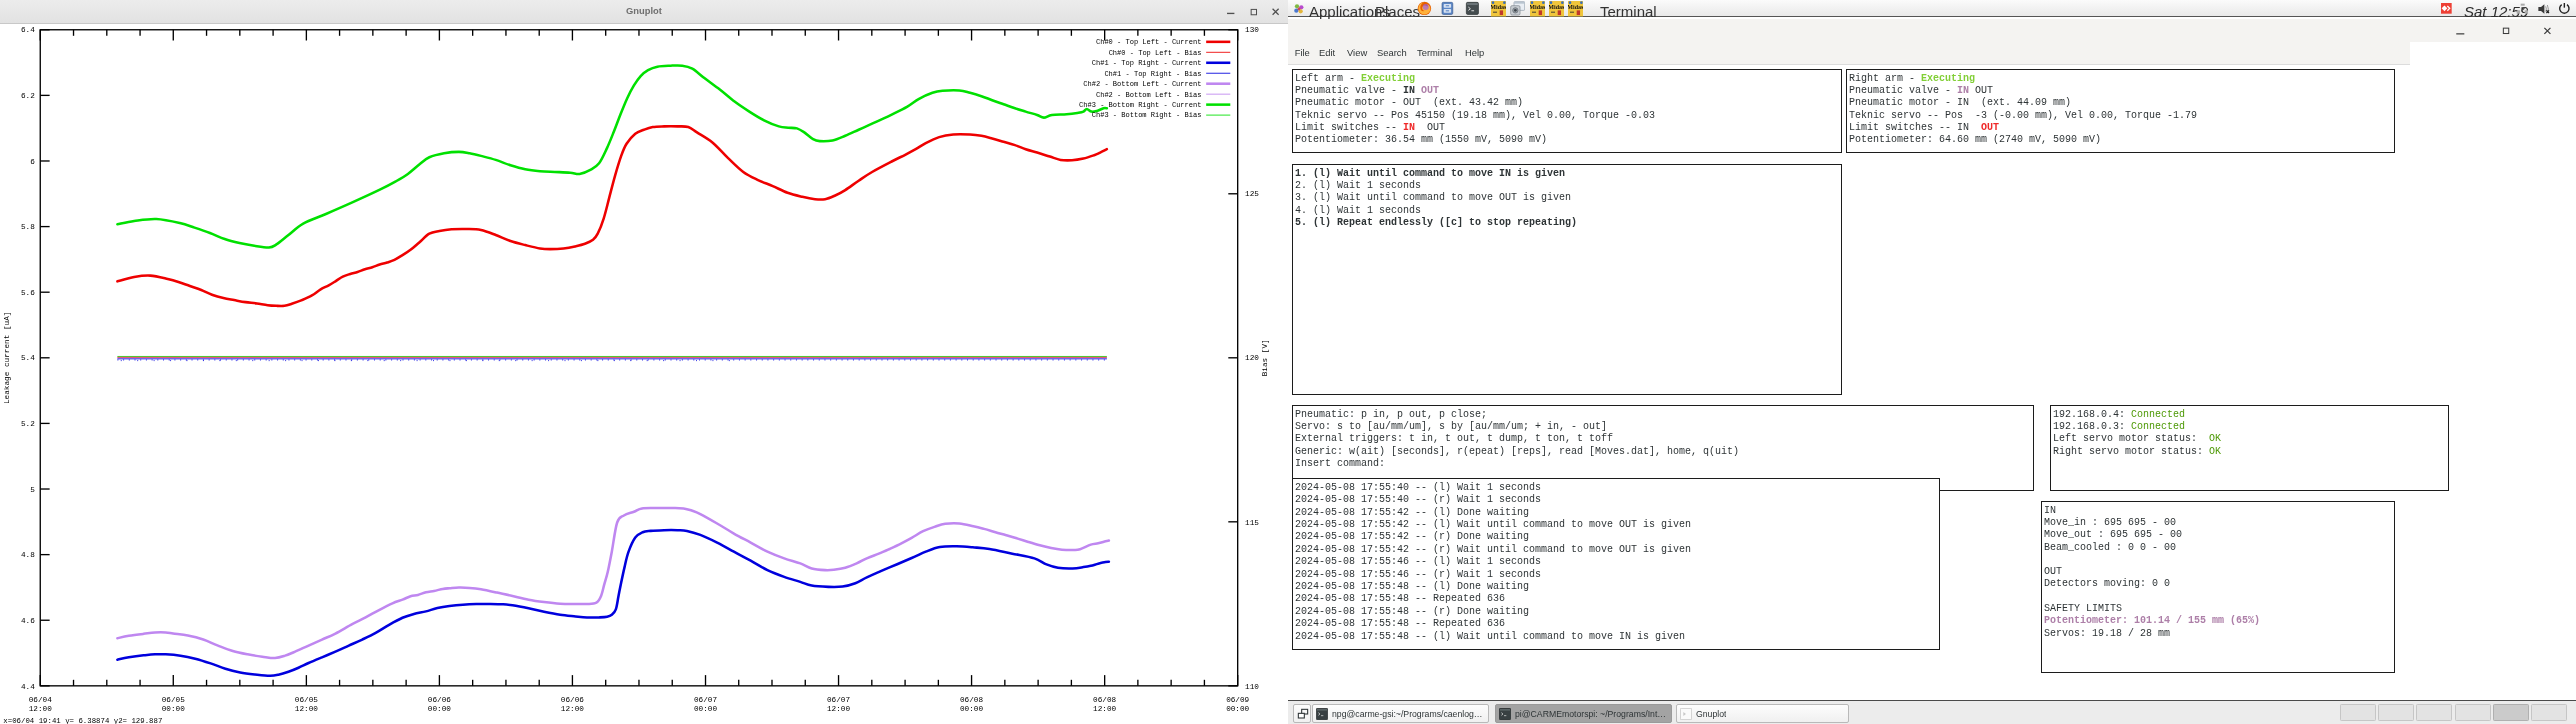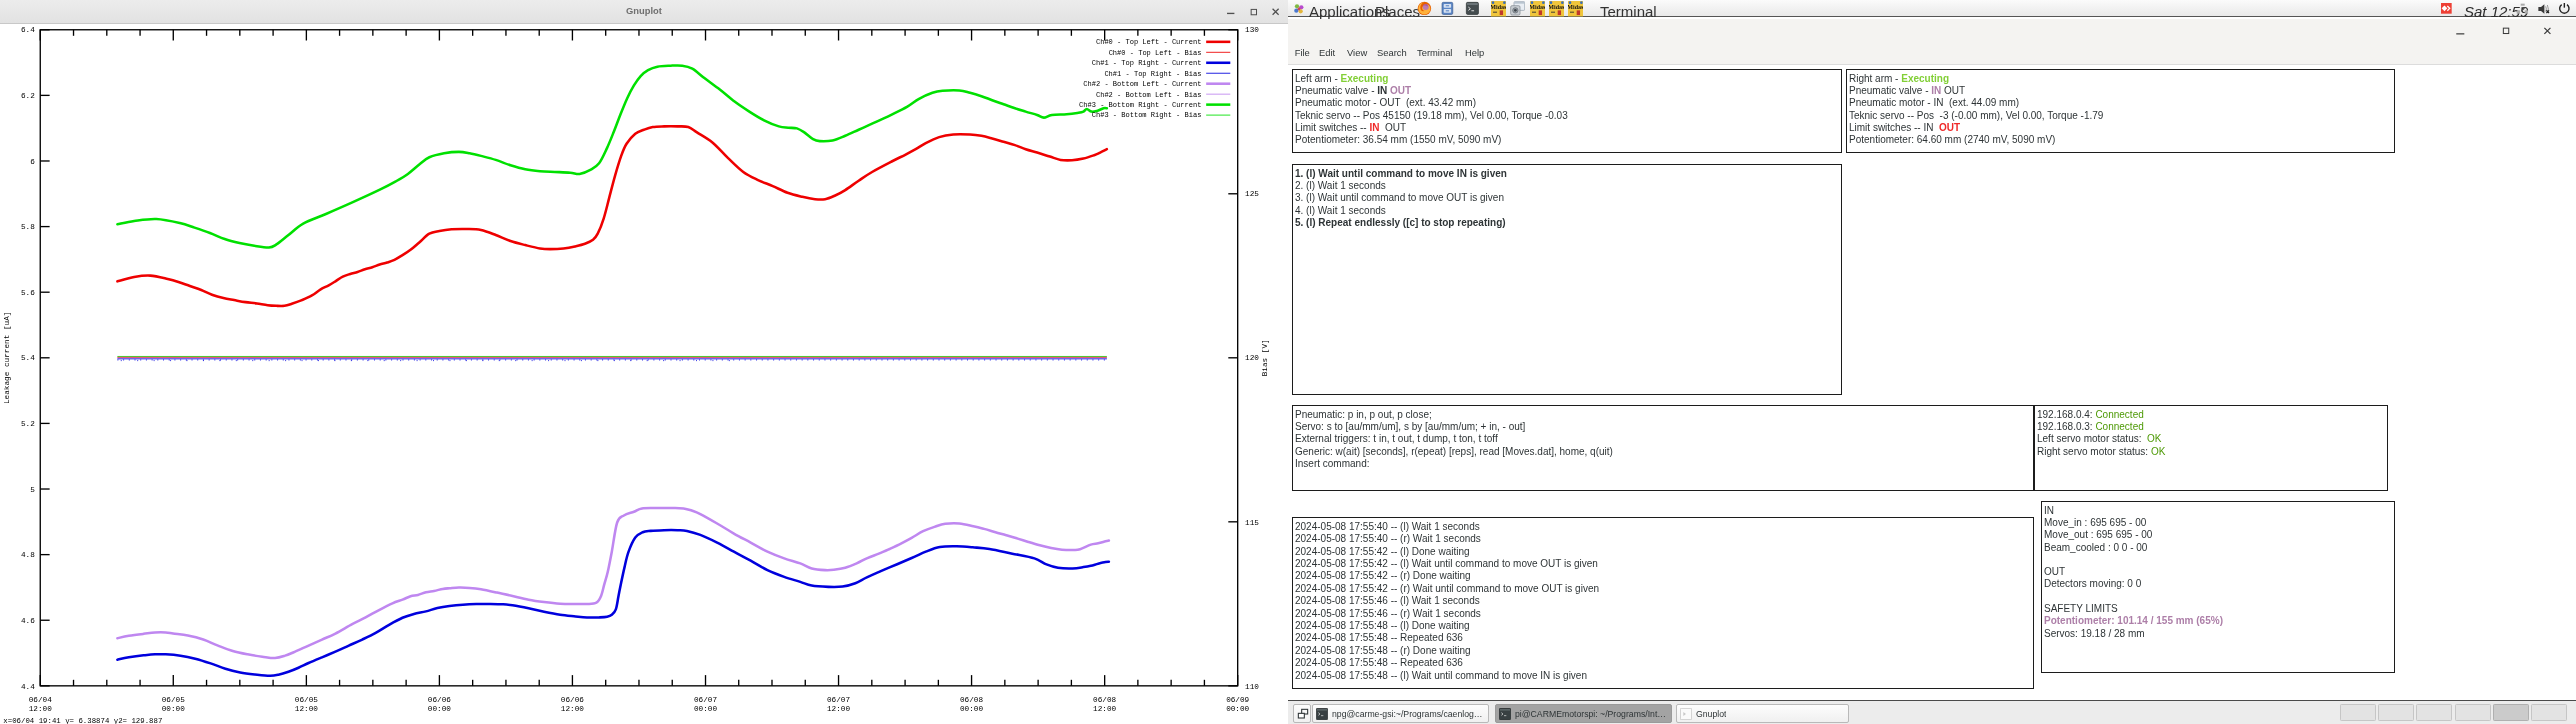--- a/index.html
+++ b/index.html
@@ -9,25 +9,25 @@
   
   #leftmon{left:0;top:0;width:1288px;height:725px;background:#fff;}
   #gtitle{left:0;top:0;width:1288px;height:23.5px;background:linear-gradient(#ececec,#e2e2e2);border-bottom:0.7px solid #c8c8c8;}
   #gtitle .t{position:absolute;left:0;right:0;top:5.4px;text-align:center;color:#6f6f6f;font-size:9.4px;font-weight:bold;font-family:"Liberation Sans",sans-serif;}
   
   #rightmon{left:1288px;top:0;width:1288px;height:725px;background:#fff;}
   #panel{left:0;top:0;width:1288px;height:17.4px;background:linear-gradient(#fbfbfb,#e9e9e9);border-bottom:1.3px solid #555;}
   #panel .txt{position:absolute;top:3.4px;font-size:15px;color:#333;font-family:"Liberation Sans",sans-serif;}
   #ttlbar{left:0;top:19px;width:1288px;height:23px;background:#f4f3f1;}
   #ttlbar .t{position:absolute;left:0;right:0;top:5.4px;text-align:center;color:#2f2f2f;font-size:9.4px;font-weight:bold;font-family:"Liberation Sans",sans-serif;}
-  #menubar{left:0;top:42px;width:1288px;height:23px;background:#f4f3f1;border-bottom:0.7px solid #dcdcdc;}
+  #menubar{left:0;top:42px;width:1122px;height:23px;background:#f4f3f1;border-bottom:0.7px solid #dcdcdc;}
   #menubar span{position:absolute;top:5.4px;font-size:9.4px;color:#2e3436;font-family:"Liberation Sans",sans-serif;}
   #termbg{left:0;top:65px;width:1288px;height:635px;background:#fff;}
   .box{position:absolute;border:1.3px solid #1c1c1c;background:#fff;}
-  .box pre{margin:0;position:absolute;left:2px;top:2.7px;font-family:Liberation Sans, sans-serif;font-size:10px;line-height:12.3px;color:#2e3436;white-space:pre;}
+  .box pre{margin:0;position:absolute;left:2px;top:2.7px;font-family:Liberation Mono, monospace;font-size:10px;line-height:12.3px;color:#2e3436;white-space:pre;}
   .b{font-weight:bold;}
   .grn{color:#82cf36;font-weight:bold;}
   .grn2{color:#4e9a06;}
   .pur{color:#ad7fa8;font-weight:bold;}
   .red{color:#ef2929;font-weight:bold;}
   #taskbar{left:0;top:700px;width:1288px;height:24px;background:#ececec;border-top:1.3px solid #4a4a4a;}
   .tbtn{position:absolute;top:2.7px;height:19px;background:linear-gradient(#fdfdfd,#f0f0f0);border:0.7px solid #b9b9b9;border-radius:2px;font-size:8.7px;color:#2e3436;font-family:"Liberation Sans",sans-serif;}
   .tbtn.active{background:#a3a3a3;border-color:#9a9a9a;}
   .tbtn .lbl{position:absolute;left:19px;top:4px;white-space:nowrap;overflow:hidden;}
   .wscell{position:absolute;top:2.7px;width:36px;height:17.4px;background:#e3e3e3;border:0.7px solid #c6c6c6;border-radius:1.3px;}
@@ -332,27 +332,27 @@
 4. (l) Wait 1 seconds
 <span class="b">5. (l) Repeat endlessly ([c] to stop repeating)</span></pre>
     </div>
   <div class="box" style="left:4px;top:405px;width:742px;height:86px">
       <pre style="">Pneumatic: p in, p out, p close;
 Servo: s to [au/mm/um], s by [au/mm/um; + in, - out]
 External triggers: t in, t out, t dump, t ton, t toff
 Generic: w(ait) [seconds], r(epeat) [reps], read [Moves.dat], home, q(uit)
 Insert command:</pre>
     </div>
-  <div class="box" style="left:746px;top:405px;width:354px;height:86px">
+  <div class="box" style="left:762px;top:405px;width:399px;height:86px">
       <pre style="">192.168.0.4: <span class="grn2">Connected</span>
 192.168.0.3: <span class="grn2">Connected</span>
 Left servo motor status:  <span class="grn2">OK</span>
 Right servo motor status: <span class="grn2">OK</span></pre>
     </div>
-  <div class="box" style="left:4px;top:517px;width:742px;height:172px">
+  <div class="box" style="left:4px;top:478px;width:648px;height:172px">
       <pre style="line-height:12.4px;">2024-05-08 17:55:40 -- (l) Wait 1 seconds
 2024-05-08 17:55:40 -- (r) Wait 1 seconds
 2024-05-08 17:55:42 -- (l) Done waiting
 2024-05-08 17:55:42 -- (l) Wait until command to move OUT is given
 2024-05-08 17:55:42 -- (r) Done waiting
 2024-05-08 17:55:42 -- (r) Wait until command to move OUT is given
 2024-05-08 17:55:46 -- (l) Wait 1 seconds
 2024-05-08 17:55:46 -- (r) Wait 1 seconds
 2024-05-08 17:55:48 -- (l) Done waiting
 2024-05-08 17:55:48 -- Repeated 636

